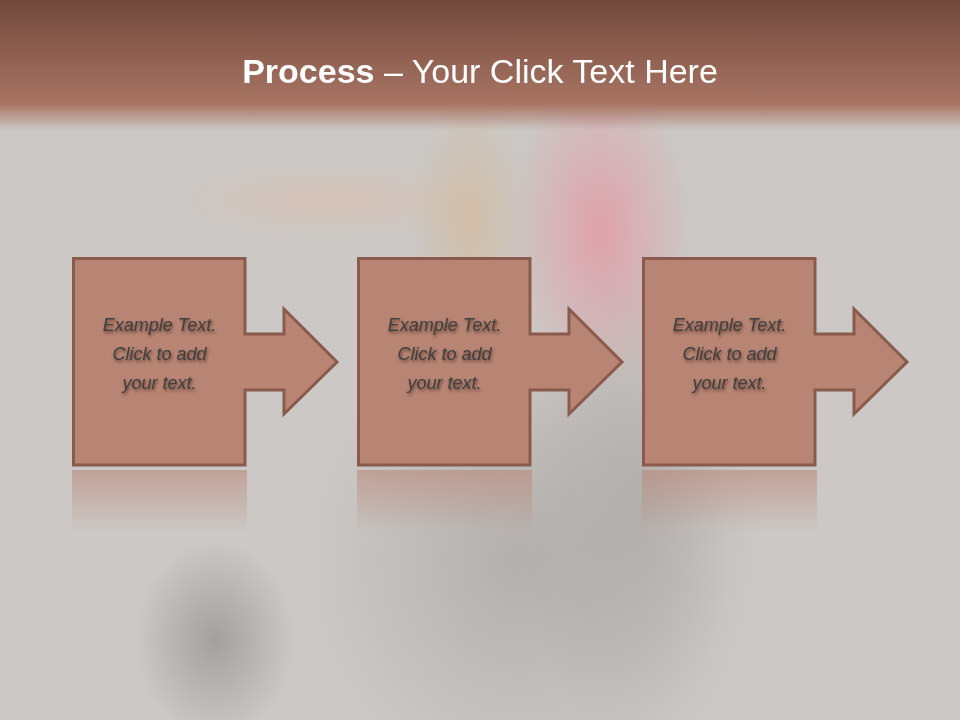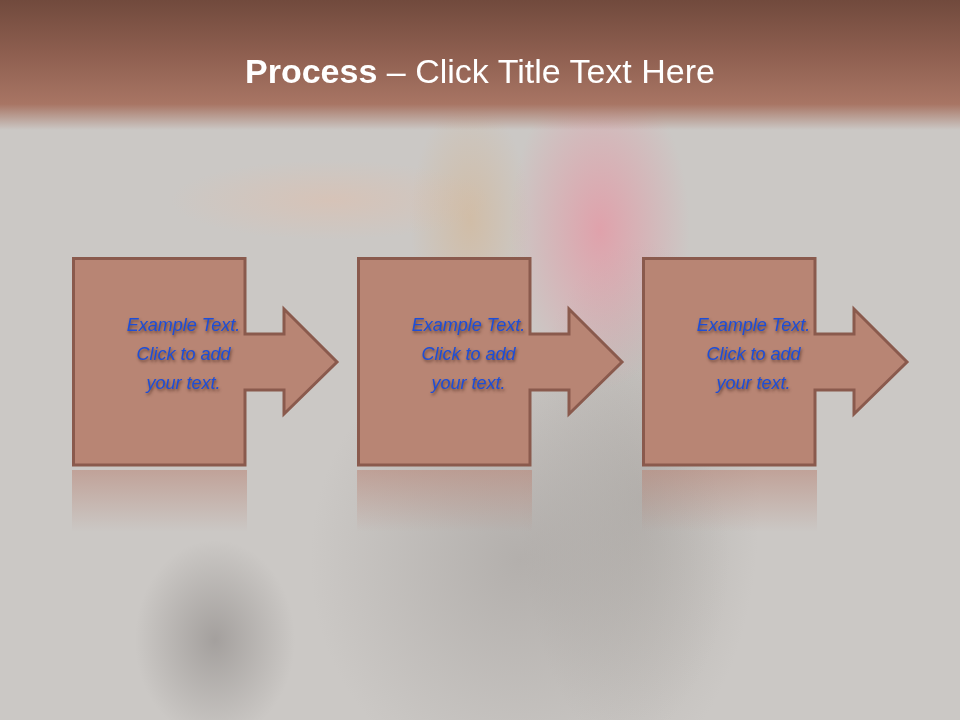--- a/index.html
+++ b/index.html
@@ -15,32 +15,32 @@
           radial-gradient(ellipse 120px 260px at 640px 500px, rgba(150,145,140,0.35), rgba(150,145,140,0) 100%),
           #cbc8c5; }
   .header { position:absolute; left:0; top:0; width:960px; height:130px;
             background:linear-gradient(to bottom, #714a3d 0%, #8d5e4f 40%, #a87564 80%, rgba(168,117,100,0.6) 88%, rgba(203,200,197,0) 100%); }
   .title { position:absolute; left:0; top:52px; width:960px; text-align:center;
            color:#ffffff; font-size:34px; }
   .title .bold { font-weight:bold;text-align:right; }
   .step { position:absolute; top:257px; width:270px; height:210px; }
   .step svg { position:absolute; left:0; top:0; overflow:visible; }
   .step-text { position:absolute; left:0; top:54px; width:175px; text-align:center;
-               color:#1d4ed8; font-style:italic; font-size:18px; line-height:29px;
-               text-shadow:1px 2px 3px rgba(60,30,20,0.65);margin-left:24px; }
+               color:#404040; font-style:italic; font-size:18px; line-height:29px;
+               text-shadow:1px 2px 3px rgba(60,30,20,0.65); }
   .reflect { position:absolute; top:470px; width:175px; height:62px;
              background:linear-gradient(to bottom, rgba(184,131,116,0.55), rgba(184,131,116,0)); }
 </style>
 </head>
 <body>
 
 <div class="bg"></div>
 <div class="header"></div>
 <div class="title">
-  <span class="bold">Process</span><span> – Click Title Text Here</span>
+  <span class="bold">Process</span><span> – Your Click Text Here</span>
 </div>
 
 <div class="step" style="left:72px;">
   <svg width="270" height="210">
     <path d="M1.5,1.5 H173 V77 H212 V52 L265,105 L212,157 V133 H173 V208 H1.5 Z" fill="#b88574" stroke="#8a5a4d" stroke-width="3" stroke-linejoin="miter"></path>
   </svg>
   <div class="step-text">
     <div>Example Text.</div>
     <div>Click  to add</div>
     <div>your text.</div>

